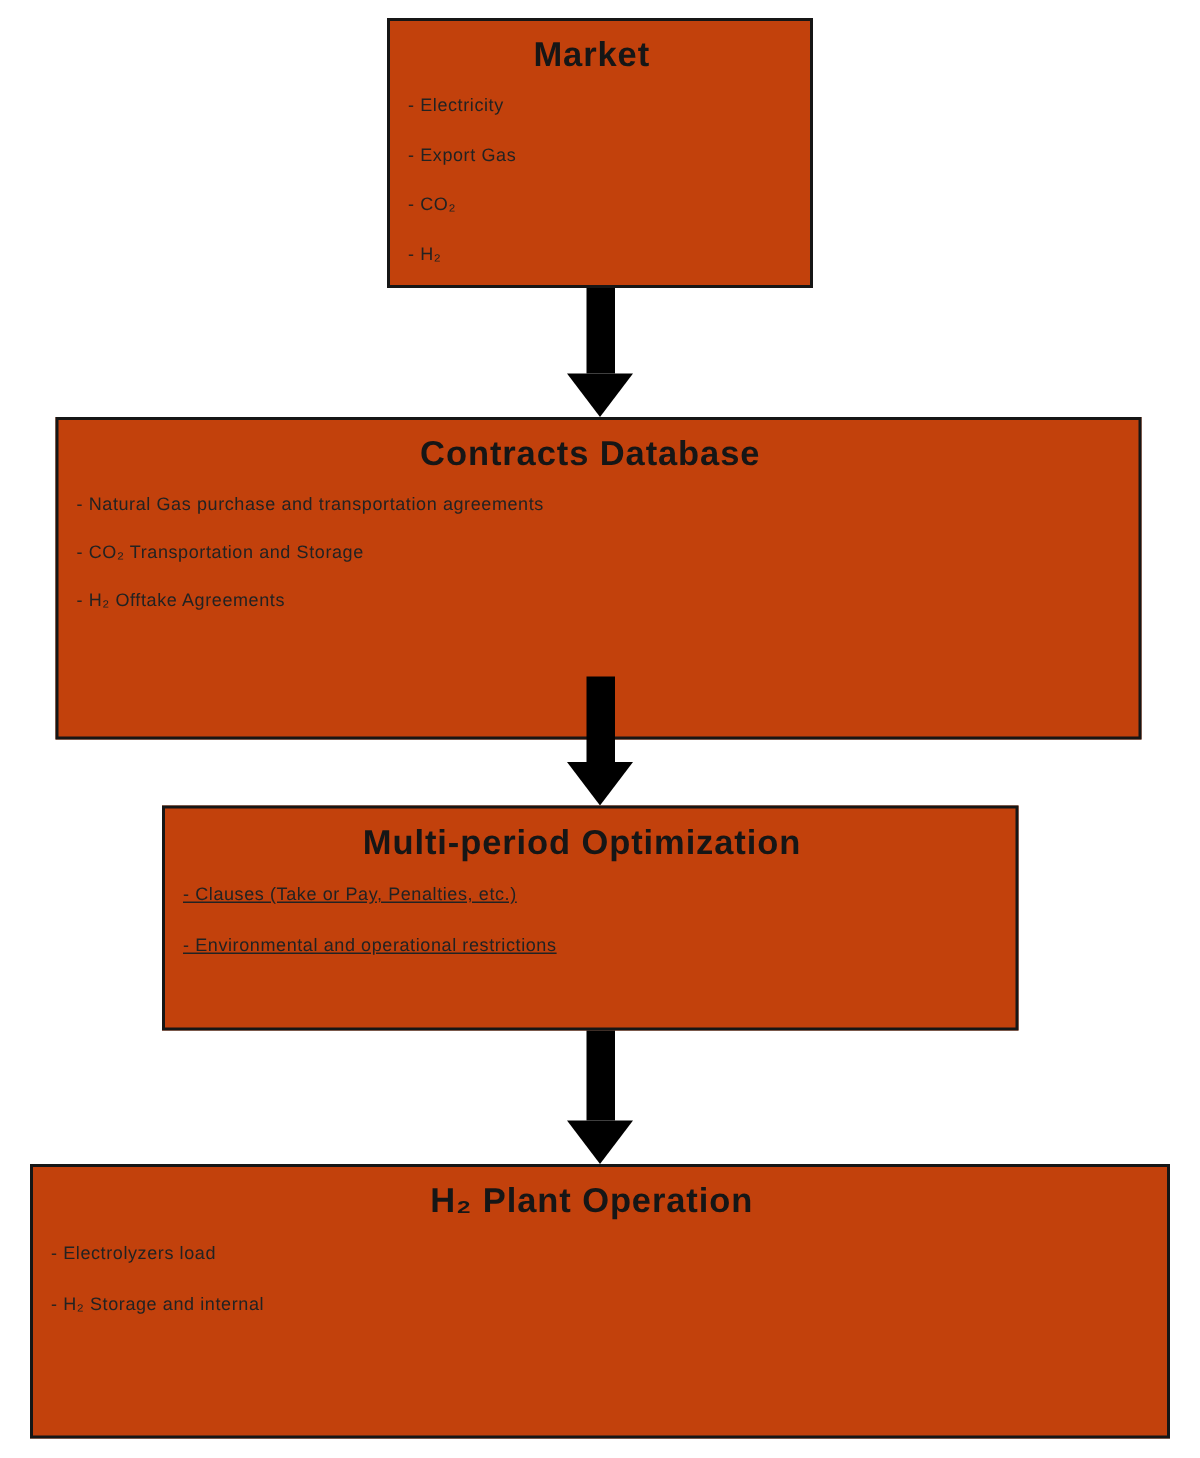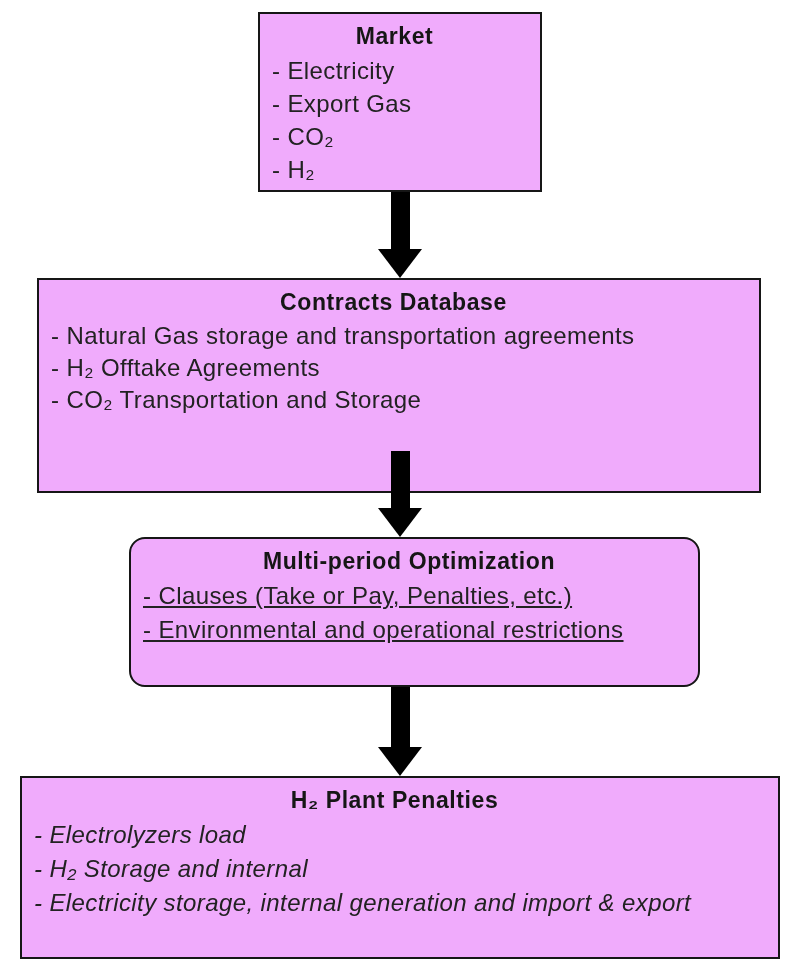--- a/index.html
+++ b/index.html
@@ -8,48 +8,48 @@
     width: 800px;
     height: 972px;
     background: #ffffff;
     font-family: "Liberation Sans", "DejaVu Sans", sans-serif;
     color: #1c1c1c;
     overflow: hidden;
   }
   .flow-box {
     position: absolute;
     border: 2.5px solid #161616;
-    background: #f0abfc;
+    background: #c2410c;
     box-sizing: border-box;
     padding: 5px 23px 4px 12px;
   }
   .flow-box .box-title {
     text-align: center;
     font-weight: bold;
     font-size: 23px;
     line-height: 34px;
     letter-spacing: 0.6px;
     color: #161616;
     white-space: nowrap;
   }
   .flow-box .box-items { margin-top: 1px; }
   .flow-box .box-item {
-    font-size: 24px;
+    font-size: 12px;
     line-height: 32px;
     letter-spacing: 0.4px;
     color: #222222;
     white-space: nowrap;
   }
   .box-1 { left: 258px; top: 12px;  width: 284px; height: 180px; }
   .box-2 { left: 37px;  top: 278px; width: 724px; height: 215px; }
-  .box-3 { left: 129px; top: 537px; width: 571px; height: 150px; border-radius: 16px; }
+  .box-3 { left: 108px; top: 537px; width: 571px; height: 150px; }
   .box-4 { left: 20px;  top: 776px; width: 760px; height: 183px; }
   .box-1 .box-item { line-height: 33px; }
   .box-3 .box-item { line-height: 34px; text-decoration: underline; }
-  .box-4 .box-item { line-height: 34px; font-style: italic; }
+  .box-4 .box-item { line-height: 34px; }
 
   .flow-arrow {
     position: absolute;
     display: flex;
     flex-direction: column;
     align-items: center;
     width: 44px;
   }
   .flow-arrow .arrow-shaft {
     width: 19px;
@@ -83,23 +83,23 @@
   </div>
 
   <div class="flow-arrow arrow-1">
     <div class="arrow-shaft"></div>
     <div class="arrow-head"></div>
   </div>
 
   <div class="flow-box box-2">
     <div class="box-title">Contracts Database</div>
     <div class="box-items">
-      <div class="box-item">- Natural Gas storage and transportation agreements</div>
+      <div class="box-item">- Natural Gas purchase and transportation agreements</div>
+      <div class="box-item">- CO₂ Transportation and Storage</div>
       <div class="box-item">- H₂ Offtake Agreements</div>
-      <div class="box-item">- CO₂ Transportation and Storage</div>
     </div>
   </div>
 
   <div class="flow-arrow arrow-2">
     <div class="arrow-shaft"></div>
     <div class="arrow-head"></div>
   </div>
 
   <div class="flow-box box-3">
     <div class="box-title">Multi-period Optimization</div>
@@ -108,21 +108,20 @@
       <div class="box-item">- Environmental and operational restrictions</div>
     </div>
   </div>
 
   <div class="flow-arrow arrow-3">
     <div class="arrow-shaft"></div>
     <div class="arrow-head"></div>
   </div>
 
   <div class="flow-box box-4">
-    <div class="box-title">H₂ Plant Penalties</div>
+    <div class="box-title">H₂ Plant Operation</div>
     <div class="box-items">
       <div class="box-item">- Electrolyzers load</div>
       <div class="box-item">- H₂ Storage and internal</div>
-      <div class="box-item">- Electricity storage, internal generation and import &amp; export</div>
     </div>
   </div>
 
 </div>
 
 </body></html>

